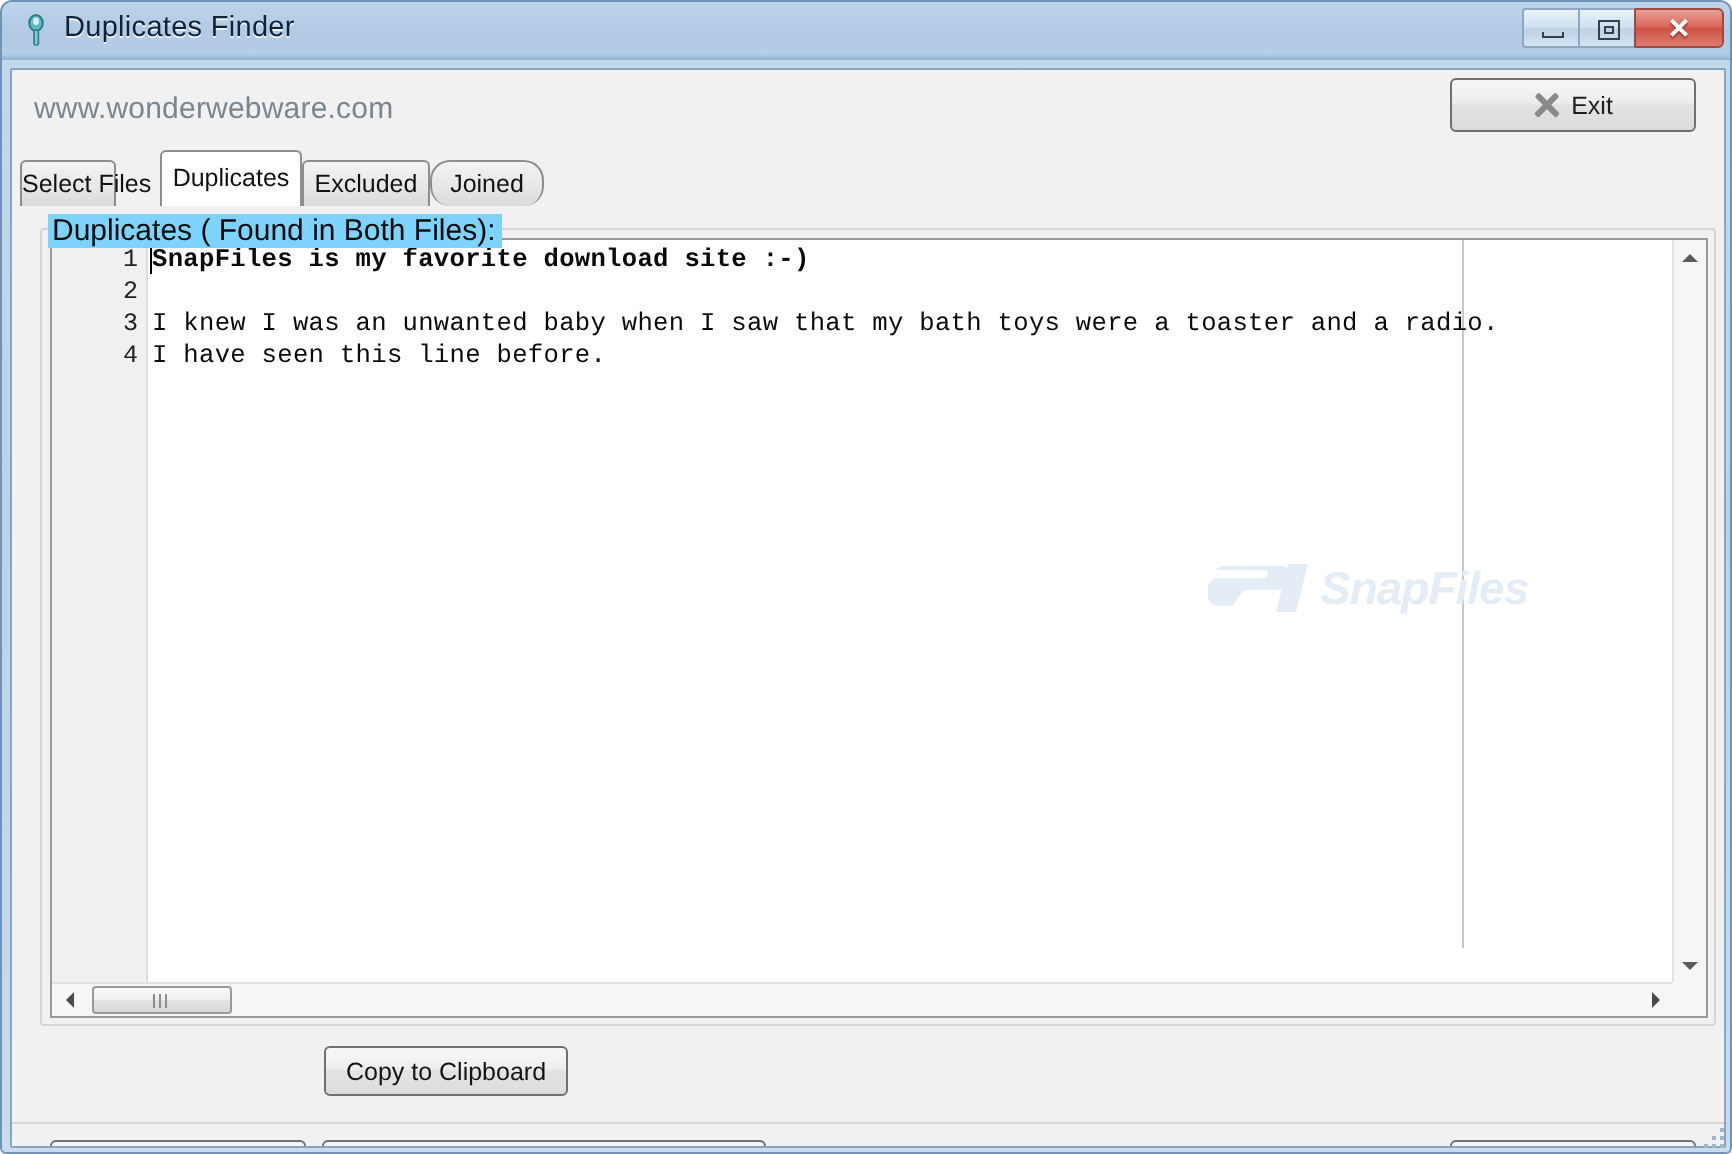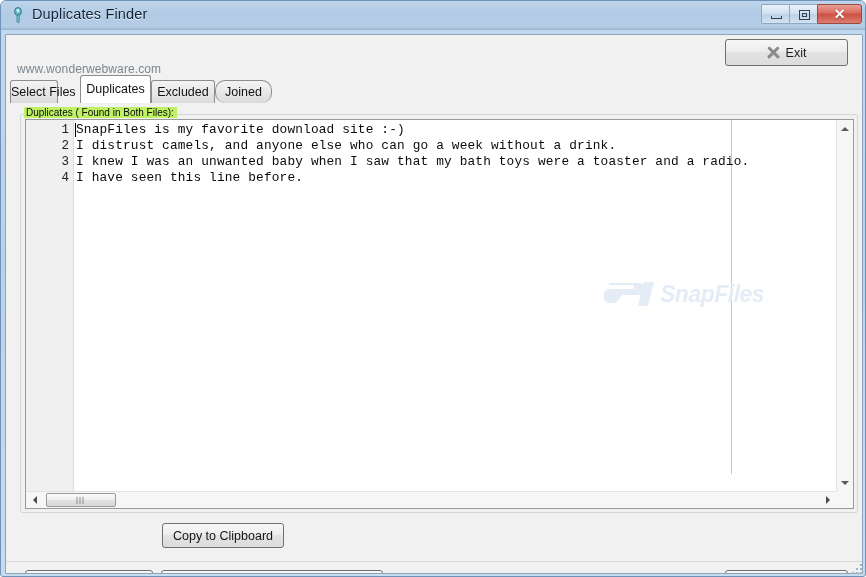--- a/index.html
+++ b/index.html
@@ -121,25 +121,24 @@
     box-sizing: border-box;
     background: #f1f1f1;
     border: 1px solid #8ba4bd;
     border-radius: 1px;
     overflow: hidden;
   }
 
   .url-label {
     position: absolute;
     left: 11px; top: 11px;
-    font-size: 12px;
+    font-size: 15px;
     color: #7c8691;
     letter-spacing: 0.1px;
     white-space: nowrap;
-    margin-top: 16px;
   }
 
   
   .exit-btn {
     position: absolute;
     left: 719px; top: 4px;
     width: 123px; height: 27px;
     box-sizing: border-box;
     border: 1px solid #707070;
     border-radius: 3px;
@@ -200,22 +199,22 @@
   
   .groupbox {
     position: absolute;
     left: 14px; top: 72px;
     width: 838px; height: 406px;
   }
   .group-label {
     position: absolute;
     left: 4px; top: 0;
     padding: 0 3px 0 2px;
-    background: #bef264;
-    font-size: 10px;
+    background: #7dd3fc;
+    font-size: 15px;
     color: #0a0a0a;
     white-space: nowrap;
     z-index: 3;
   }
   .group-frame {
     position: absolute;
     left: 0; top: 7px;
     width: 838px; height: 399px;
     box-sizing: border-box;
     border: 1px solid #d6d6d6;
@@ -476,22 +475,21 @@
             <span class="watermark">
               <svg width="230" height="40" viewBox="0 0 230 40">
                 <g fill="#e4edf5">
                   <path d="M6 8 h30 a6 6 0 0 1 0 12 h-18 l-6 8 h-6 a7 7 0 0 1 0 -14 h22 a2 2 0 0 0 0 -4 h-24 z"></path>
                   <path d="M40 7 l10 0 -6 24 -10 0 z"></path>
                 </g>
                 <text x="56" y="27" font-family="Liberation Sans, sans-serif" font-size="23" font-weight="bold" font-style="italic" fill="#e4edf5" letter-spacing="-0.5">SnapFiles</text>
               </svg>
             </span>
 
-            <div class="code-line" style="top:2px;">SnapFiles is my favorite download site :-)</div>
-            <div class="code-line" style="top:18px;">I distrust camels, and anyone else who can go a week without a drink.</div>
+            <div class="code-line" style="top:2px;font-weight:bold;">SnapFiles is my favorite download site :-)</div>
             <div class="code-line" style="top:34px;">I knew I was an unwanted baby when I saw that my bath toys were a toaster and a radio.</div>
             <div class="code-line" style="top:50px;">I have seen this line before.</div>
           </div>
 
           <div class="caret"></div>
 
           <div class="vscroll">
             <div class="vscroll-arrow up">
               <span class="tri up"></span>
             </div>

